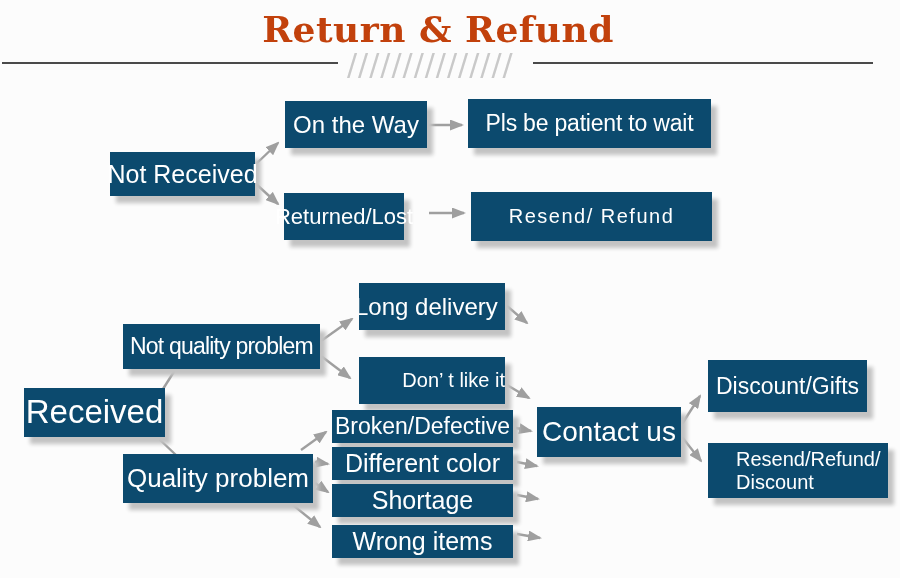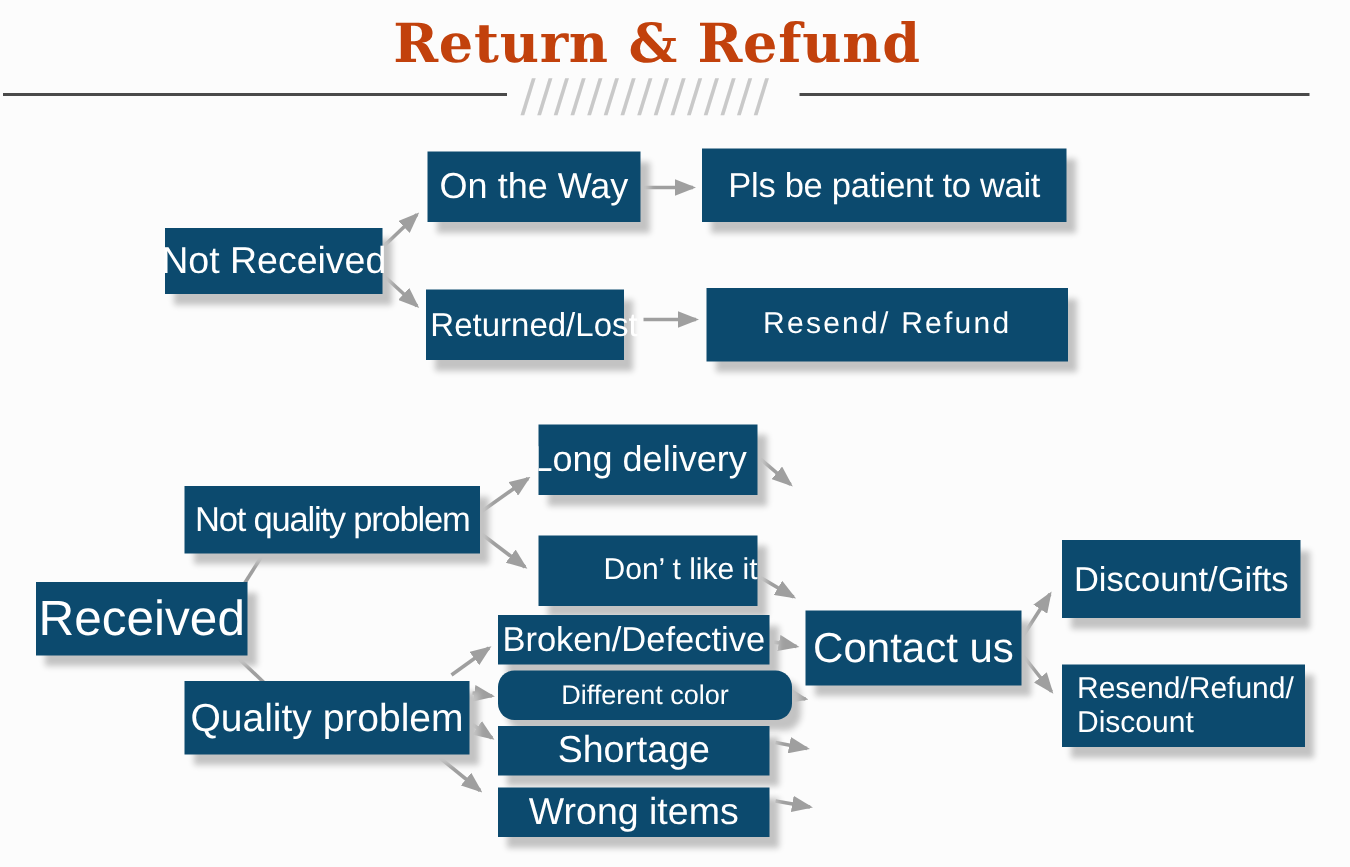--- a/index.html
+++ b/index.html
@@ -33,37 +33,37 @@
   .node{
     position:absolute;z-index:2;
     background:#0c4a6e;color:#ffffff;
     display:flex;align-items:center;justify-content:center;
     box-shadow:6px 7px 4px #c3c3c3;
     line-height:1.05;white-space:nowrap;
   }
   #n-not-received   {left:110px;top:152px;width:145px;height:44px;font-size:25px;}
   #n-on-the-way     {left:285px;top:101px;width:142px;height:47px;font-size:24px;}
   #n-pls-wait       {left:468px;top:99px; width:243px;height:49px;font-size:23px;letter-spacing:-0.2px;}
-  #n-returned-lost  {left:284px;top:193px;width:120px;height:47px;font-size:22px;padding-left:12px;}
+  #n-returned-lost  {left:284px;top:193px;width:120px;height:47px;font-size:22px;}
   #n-resend-refund  {left:471px;top:192px;width:241px;height:49px;font-size:20px;letter-spacing:1.5px;}
   #n-not-quality    {left:123px;top:324px;width:197px;height:45px;font-size:23px;letter-spacing:-0.8px;text-align:right;}
   #n-received       {left:24px; top:388px;width:141px;height:49px;font-size:33px;}
   #n-quality        {left:123px;top:454px;width:190px;height:49px;font-size:26px;}
   #n-long-delivery  {left:359px;top:283px;width:146px;height:47px;font-size:24px;
                      justify-content:flex-start;overflow:hidden;text-indent:-4px;}
   #n-dont-like      {left:359px;top:357px;width:146px;height:47px;font-size:20px;justify-content:flex-end;}
   #n-broken         {left:332px;top:410px;width:181px;height:33px;font-size:23px;}
-  #n-diff-color     {left:332px;top:447px;width:196px;height:33px;font-size:18px;border-radius:11px;}
+  #n-diff-color     {left:332px;top:447px;width:181px;height:33px;font-size:25px;}
   #n-shortage       {left:332px;top:484px;width:181px;height:33px;font-size:25px;}
   #n-wrong-items    {left:332px;top:525px;width:181px;height:33px;font-size:25px;}
   #n-contact-us     {left:537px;top:407px;width:144px;height:50px;font-size:28px;}
   #n-discount-gifts {left:708px;top:360px;width:159px;height:52px;font-size:23px;}
   #n-rrd            {left:708px;top:443px;width:162px;height:55px;font-size:20px;
                      flex-direction:column;align-items:flex-start;justify-content:center;
-                     padding-left:10px;width:152px;line-height:1.15;}
+                     padding-left:28px;width:152px;line-height:1.15;}
 </style>
 </head>
 <body>
 
 <div id="canvas">
 
   <div class="title">Return &amp; Refund</div>
   <div class="rule rule-left"></div>
   <div class="rule rule-right"></div>
   <div class="hatch">///////////////</div>

